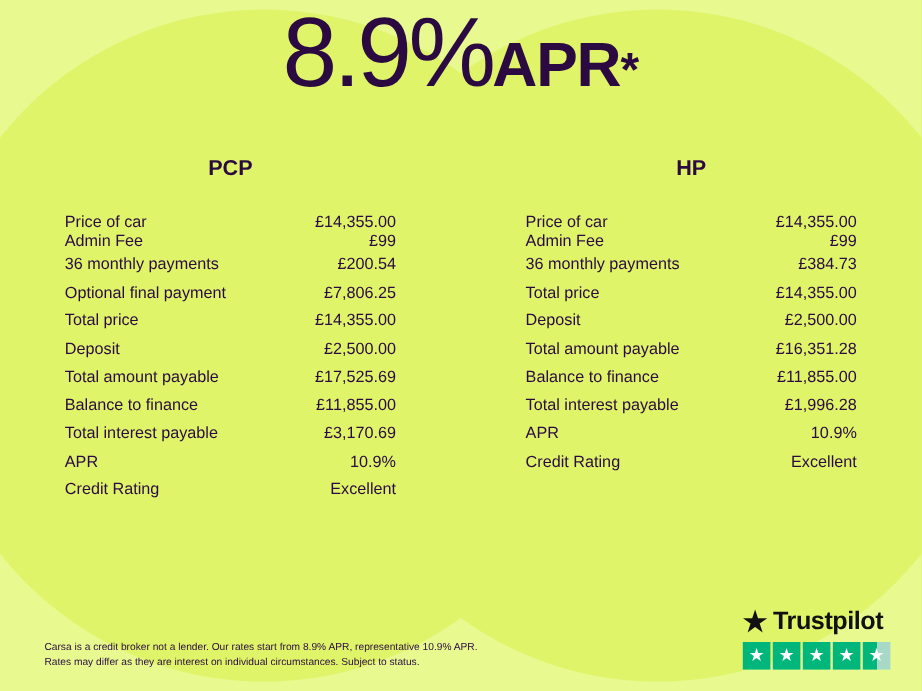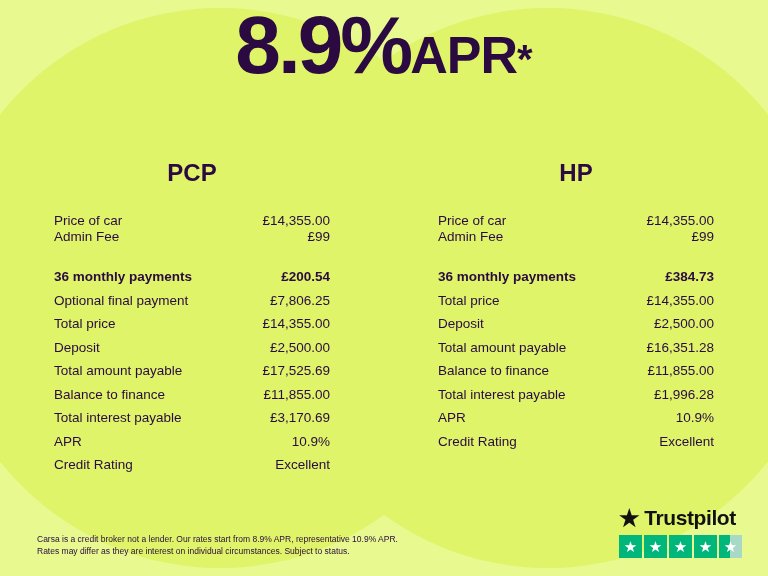--- a/index.html
+++ b/index.html
@@ -40,21 +40,21 @@
   }
   .big-rate {
     text-align: center;
     color: #2a0a40;
     margin-top: 4px;
     line-height: 1;
     white-space: nowrap;
   }
   .big-rate .num {
     font-size: 82px;
-    font-weight: bold;
+    font-weight: normal;
     letter-spacing: -3px;
     vertical-align: baseline;
   }
   .big-rate .apr {
     font-size: 52px;
     font-weight: bold;
     letter-spacing: -1px;
     vertical-align: baseline;
   }
   .big-rate .star {
@@ -66,39 +66,38 @@
     display: flex;
     margin-top: 44px;
   }
   .col {
     width: 50%;
     padding: 0 28px;
   }
   .col-title {
     text-align: center;
     color: #2a0a40;
-    font-size: 24px;
+    font-size: 18px;
     font-weight: bold;
     margin-bottom: 26px;
-    margin-top: 29px;
   }
   .rows {
     padding: 0 26px;
   }
   .row {
     display: flex;
     justify-content: space-between;
     align-items: baseline;
     color: #2a0a40;
     font-size: 13.5px;
     line-height: 1.0;
     padding: 5px 0;
   }
   .row.tight { padding: 1px 0; }
-  .row.bold { font-weight: bold; font-size: 13.5px; margin-top: 21px; }
+  .row.bold { font-weight: normal; font-size: 13.5px; }
   .row .val { white-space: nowrap; }
   .footer {
     position: absolute;
     left: 37px;
     bottom: 22px;
     color: #2a0a40;
     font-size: 8.5px;
     line-height: 1.5;
     max-width: 420px;
   }

